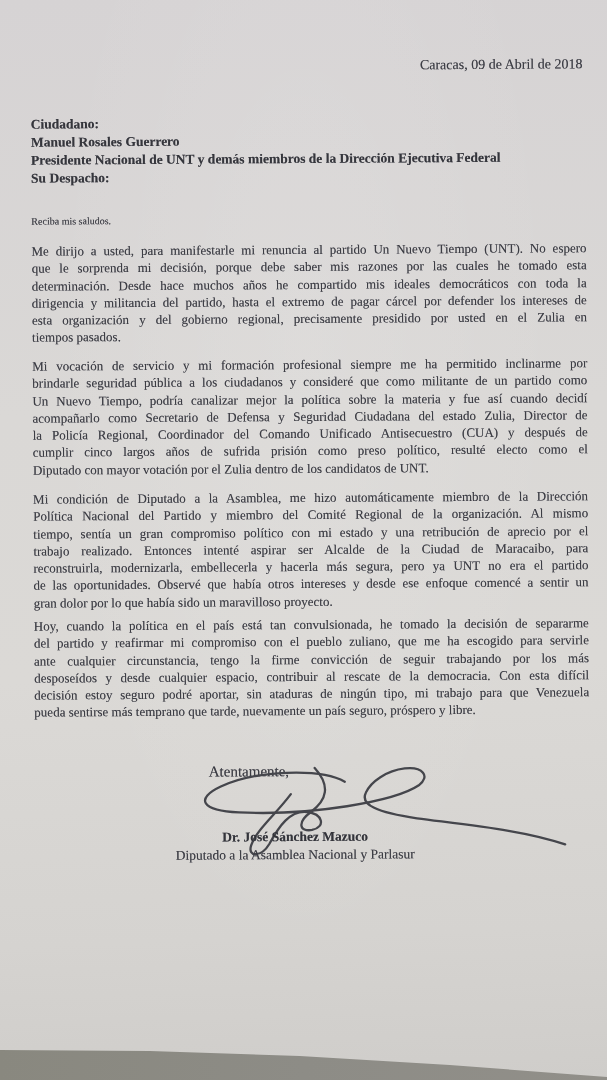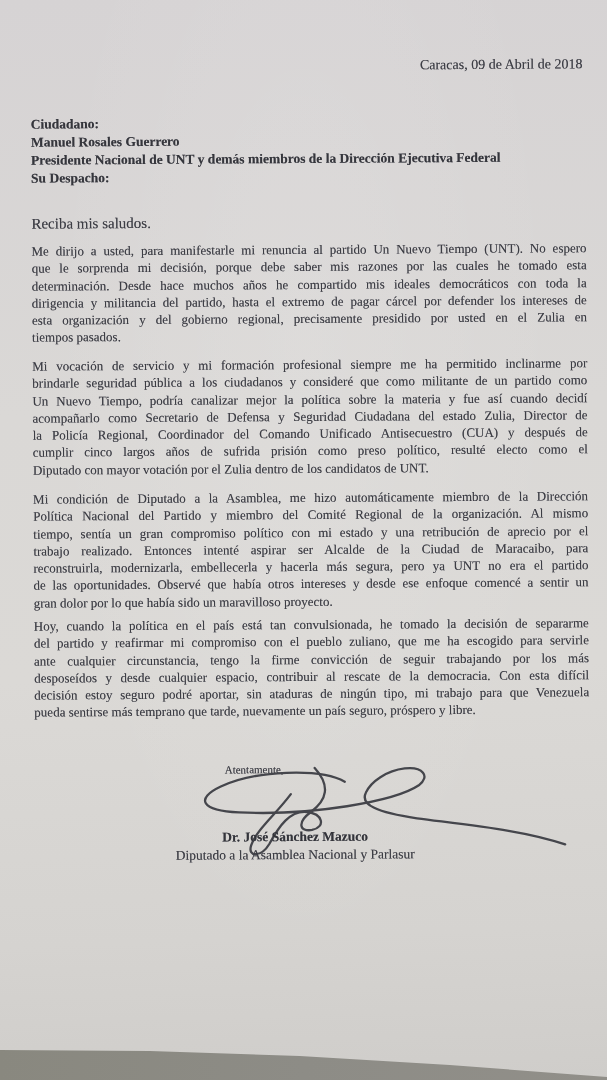--- a/index.html
+++ b/index.html
@@ -15,26 +15,26 @@
       linear-gradient(178deg,#d6d3d4 0%,#dad8d6 38%,#dbd9d6 62%,#d5d3d0 86%,#cfcdca 100%);
     clip-path:polygon(0 0,100% 0,100% 99.72%,74.1% 98.61%,49.4% 97.78%,24.7% 97.31%,0 97.22%);
   }
   .content{
     position:absolute;inset:0;color:#3c3d44;
     transform:rotate(-0.35deg);transform-origin:50% 0;
     text-shadow:0 0 0.5px rgba(60,60,72,0.55);
   }
   .date{position:absolute;top:58px;left:30px;width:552px;text-align:right;font-size:14px;}
   .recipient{position:absolute;top:114px;left:30px;width:555px;font-weight:bold;font-size:13.5px;line-height:18px;color:#35363c;}
-  .salutation{position:absolute;top:214px;left:30px;font-size:15px;}
+  .salutation{position:absolute;top:214px;left:30px;font-size:10px;}
   .para{position:absolute;left:30px;width:555px;font-size:13px;line-height:17.3px;}
   .para .line{text-align:justify;text-align-last:justify;}
   .para .line.last{text-align-last:left;}
   .p1{top:241px}.p2{top:356px}.p3{top:489px}.p4{top:616px}
-  .closing{position:absolute;top:763px;left:220px;font-size:11px;}
+  .closing{position:absolute;top:763px;left:204px;font-size:15px;}
   .signature{position:absolute;top:760px;left:188px;width:382px;height:102px;}
   .sigblock{position:absolute;top:828px;left:125px;width:330px;text-align:center;font-size:13.5px;line-height:17.5px;}
   .signame{font-weight:bold;color:#33343a;}
 </style>
 </head>
 <body>
 
 <div class="photo">
   <div class="paper"></div>
   <div class="content">

